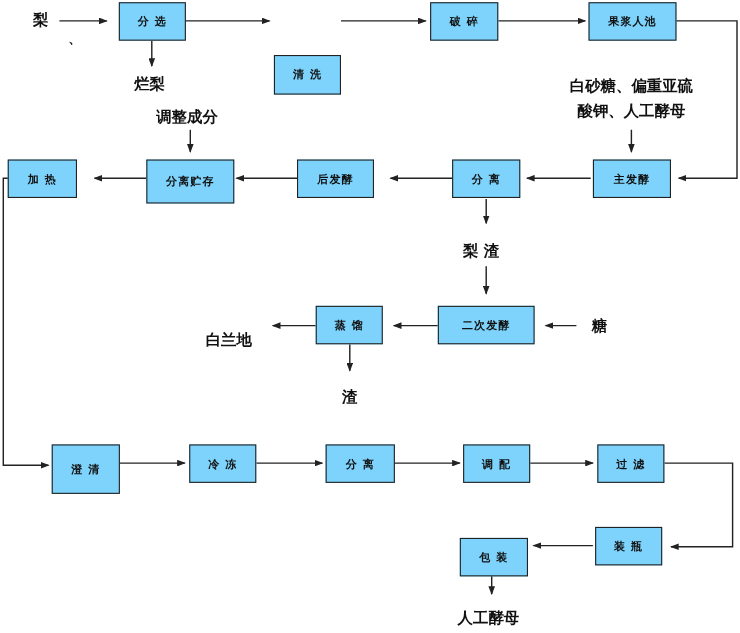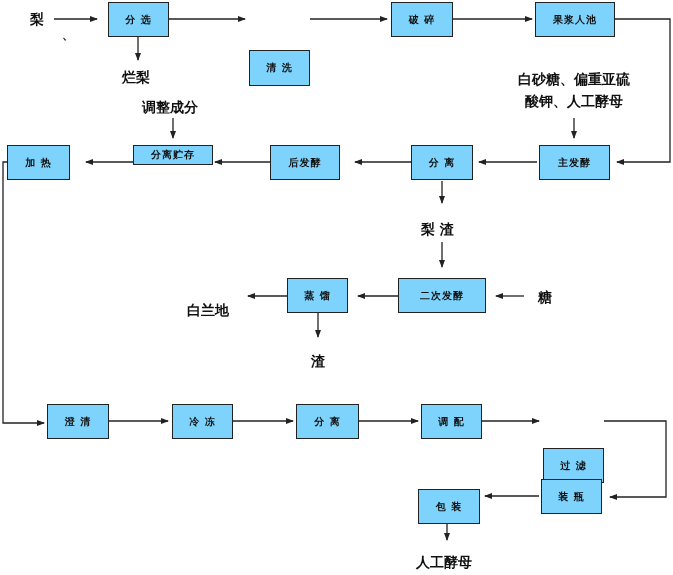--- a/index.html
+++ b/index.html
@@ -62,32 +62,32 @@
 <div class="box" style="left:249px;top:2px;width:61px;height:36px;margin-top:48px;">清 洗</div>
 <div class="box" style="left:391px;top:2px;width:62px;height:35px;">破 碎</div>
 <div class="box" style="left:535px;top:2px;width:80px;height:35px;">果浆人池</div>
 <div class="lbl" style="left:122px;top:68px;">烂梨</div>
 
 <div class="lbl" style="left:142px;top:98px;">调整成分</div>
 <div class="lbl center" style="left:574px;top:70px;">白砂糖、偏重亚硫</div>
 <div class="lbl center" style="left:574px;top:92px;">酸钾、人工酵母</div>
 
 <div class="box" style="left:7px;top:145px;width:63px;height:35px;">加 热</div>
-<div class="box" style="left:133px;top:145px;width:80px;height:20px;">分离贮存</div>
+<div class="box" style="left:133px;top:145px;width:80px;height:40px;">分离贮存</div>
 <div class="box" style="left:270px;top:145px;width:70px;height:35px;">后发酵</div>
 <div class="box" style="left:411px;top:145px;width:62px;height:35px;">分 离</div>
 <div class="box" style="left:539px;top:145px;width:71px;height:35px;">主发酵</div>
 
 <div class="lbl" style="left:421px;top:220px;">梨 渣</div>
 <div class="box" style="left:398px;top:278px;width:88px;height:35px;">二次发酵</div>
 <div class="lbl" style="left:538px;top:288px;">糖</div>
 <div class="box" style="left:287px;top:278px;width:61px;height:35px;">蒸 馏</div>
 <div class="lbl" style="left:187px;top:288px;margin-top:13px;">白兰地</div>
 <div class="lbl" style="left:311px;top:352px;">渣</div>
 
-<div class="box" style="left:47px;top:404px;width:62px;height:35px;">澄 清</div>
+<div class="box" style="left:47px;top:404px;width:62px;height:45px;">澄 清</div>
 <div class="box" style="left:172px;top:404px;width:61px;height:35px;">冷 冻</div>
 <div class="box" style="left:296px;top:404px;width:63px;height:35px;">分 离</div>
 <div class="box" style="left:421px;top:404px;width:61px;height:35px;">调 配</div>
-<div class="box" style="left:543px;top:404px;width:61px;height:35px;margin-top:44px;">过 滤</div>
+<div class="box" style="left:543px;top:404px;width:61px;height:35px;">过 滤</div>
 <div class="box" style="left:541px;top:479px;width:61px;height:35px;">装 瓶</div>
 <div class="box" style="left:418px;top:479px;width:62px;height:35px;margin-top:10px;">包 装</div>
 <div class="lbl" style="left:416px;top:553px;">人工酵母</div>
 
 </body></html>

